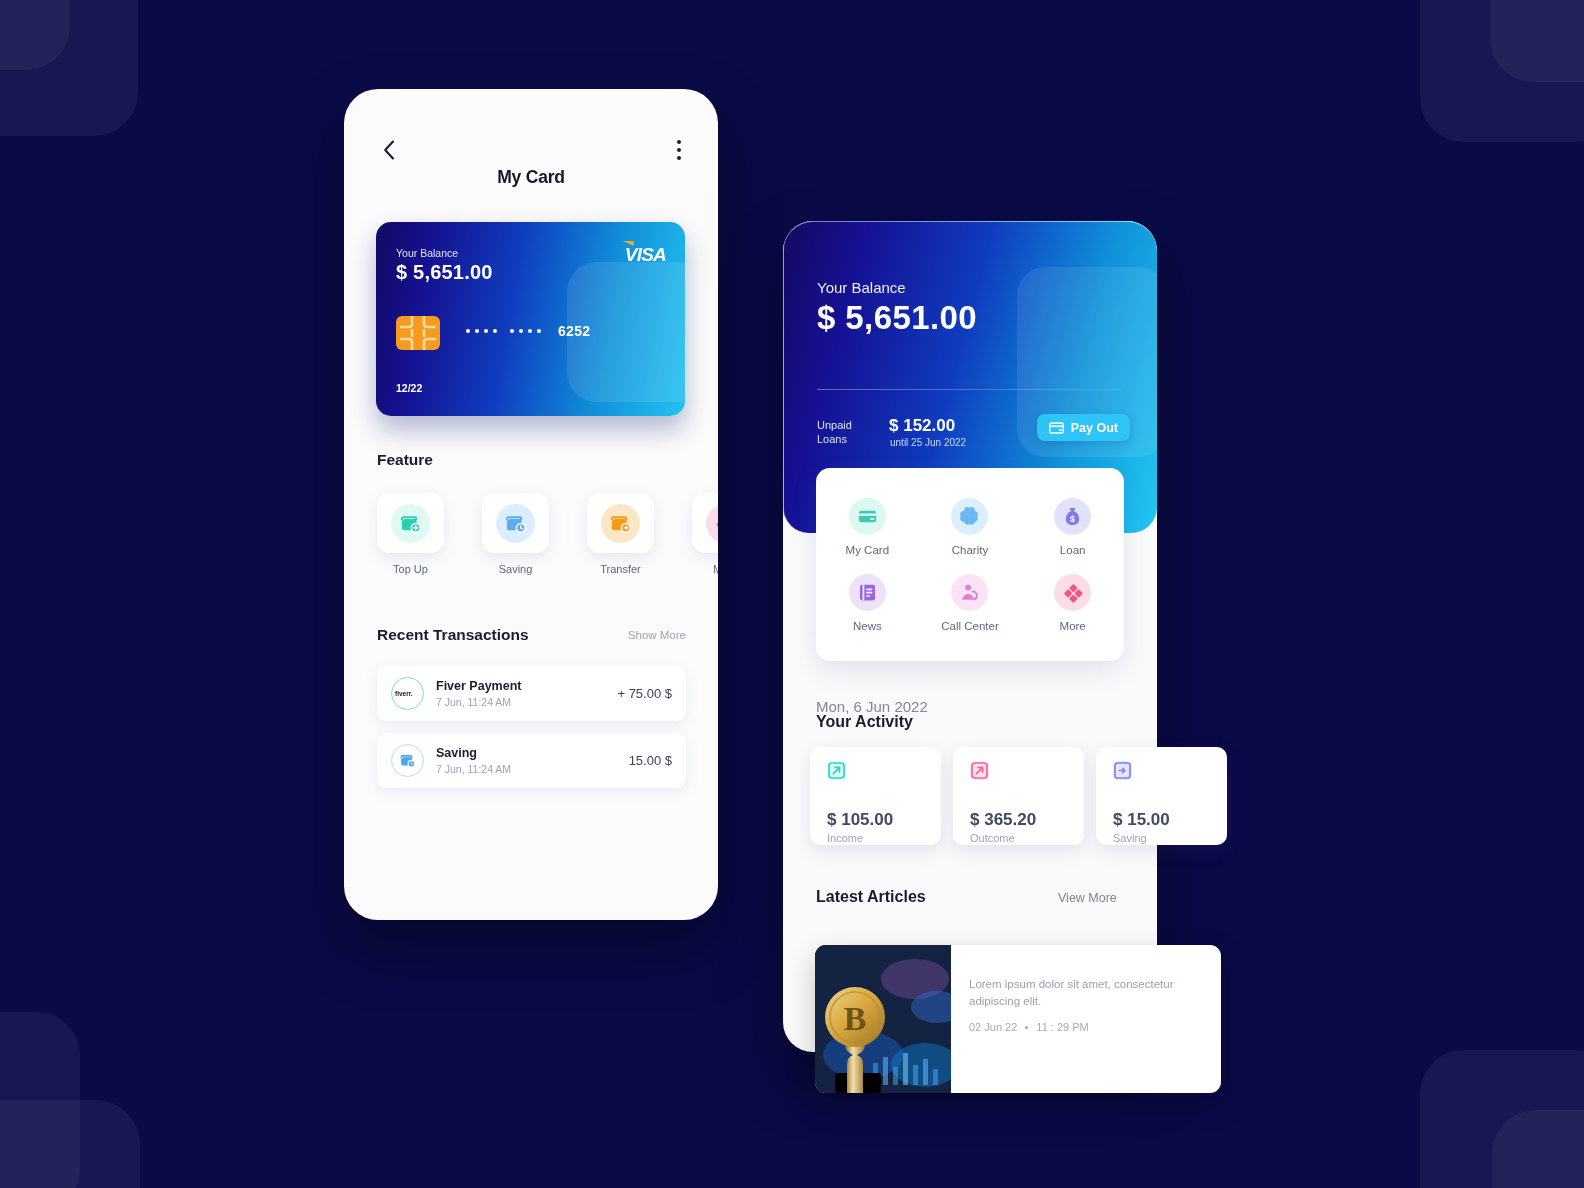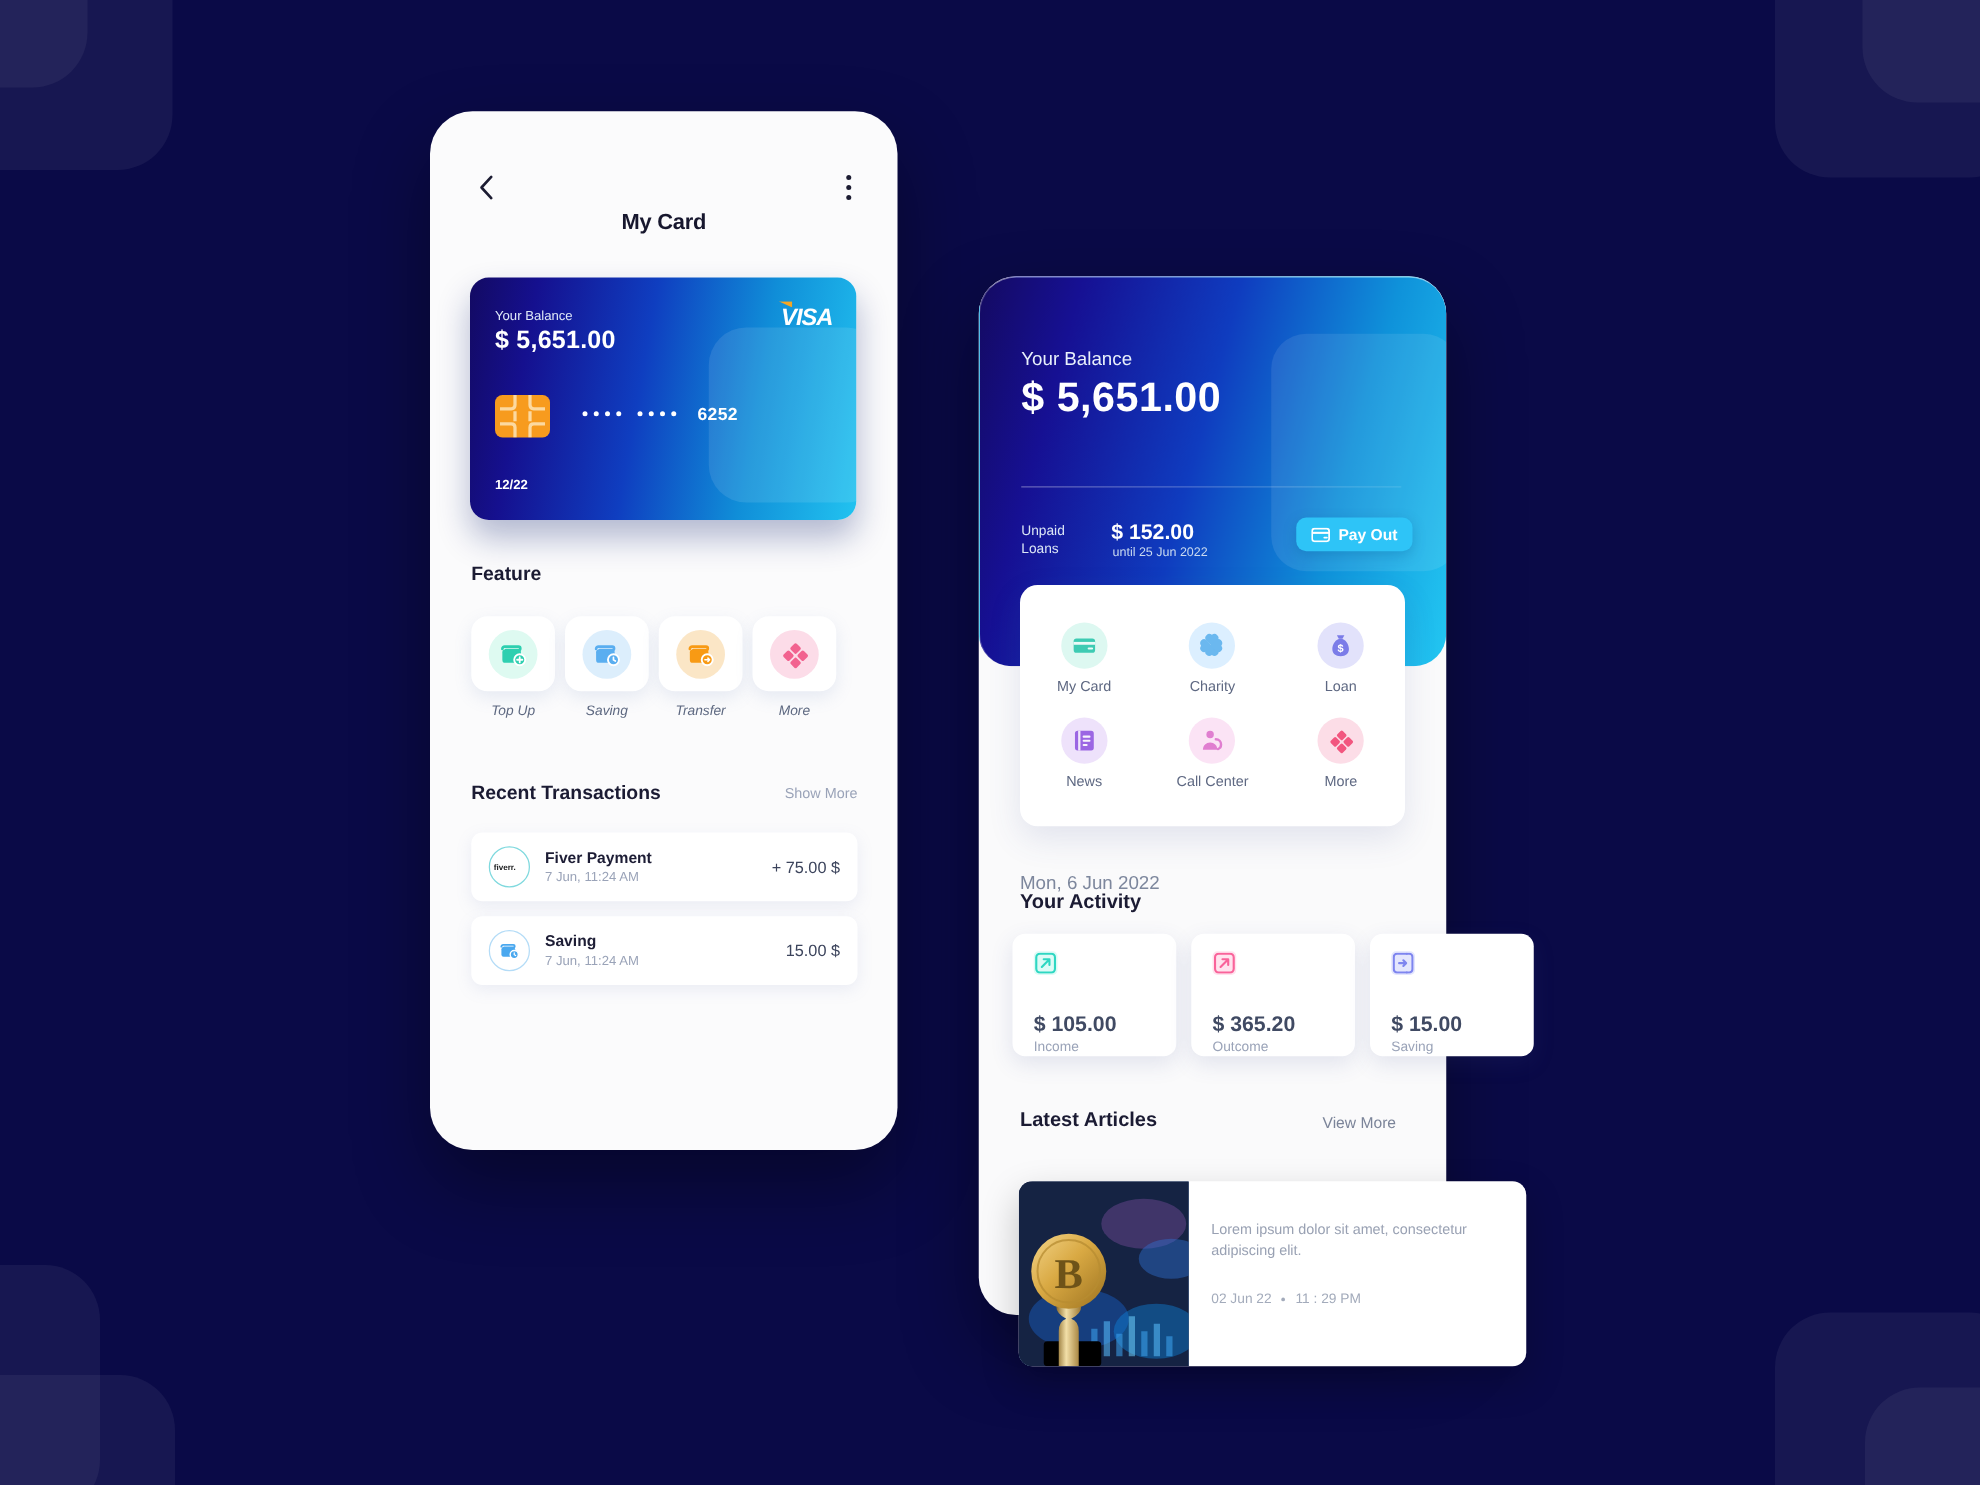--- a/index.html
+++ b/index.html
@@ -107,21 +107,21 @@
     font-size: 10.5px; font-weight: bold; color: #fff;
   }
 
   
   .p1-section-title {
     position: absolute; left: 33px;
     font-size: 15.5px; font-weight: bold; color: #1b1b33;
   }
   .feature-row {
     position: absolute; left: 33px; top: 404px;
-    display: flex; gap: 8px; font-style: italic;
+    display: flex; gap: 38px;
   }
   .feature-item { width: 67px; text-align: center; }
   .feature-tile {
     width: 67px; height: 60px;
     background: #fff; border-radius: 13px;
     display: flex; align-items: center; justify-content: center;
     box-shadow: 0 5px 14px rgba(120,140,190,0.16);
   }
   .feature-circle {
     width: 39px; height: 39px; border-radius: 50%;
@@ -250,21 +250,21 @@
     box-shadow: 0 12px 30px rgba(0,0,0,0.22);
   }
   .art-thumb {
     width: 136px; height: 148px; flex: 0 0 auto;
     position: relative; overflow: hidden;
     background: linear-gradient(160deg,#16244a 0%,#1d3f72 45%,#0c2b5e 100%);
   }
   .art-text { flex: 1 1 auto; padding: 20px 18px 0 18px; }
   .art-head { font-size: 14px; font-weight: bold; color: #14142b; line-height: 20px; }
   .art-desc { margin-top: 11px; font-size: 11.5px; color: #99a1b3; line-height: 16.5px; }
-  .art-meta { margin-top: 24px; font-size: 11px; color: #a3abbb; display: flex; align-items: center; gap: 8px; }
+  .art-meta { margin-top: 12px; font-size: 11px; color: #a3abbb; display: flex; align-items: center; gap: 8px; }
   .art-meta i { width: 3px; height: 3px; border-radius: 50%; background: #a3abbb; display:block; }
 </style>
 </head>
 <body>
 
 <div class="bg-shape" style="left:-120px;top:-120px;width:190px;height:190px;"></div>
 <div class="bg-shape" style="left:-62px;top:-64px;width:200px;height:200px;"></div>
 <div class="bg-shape" style="left:1420px;top:-58px;width:200px;height:200px;"></div>
 <div class="bg-shape" style="left:1490px;top:-118px;width:200px;height:200px;"></div>
 <div class="bg-shape" style="left:-120px;top:1012px;width:200px;height:200px;"></div>

